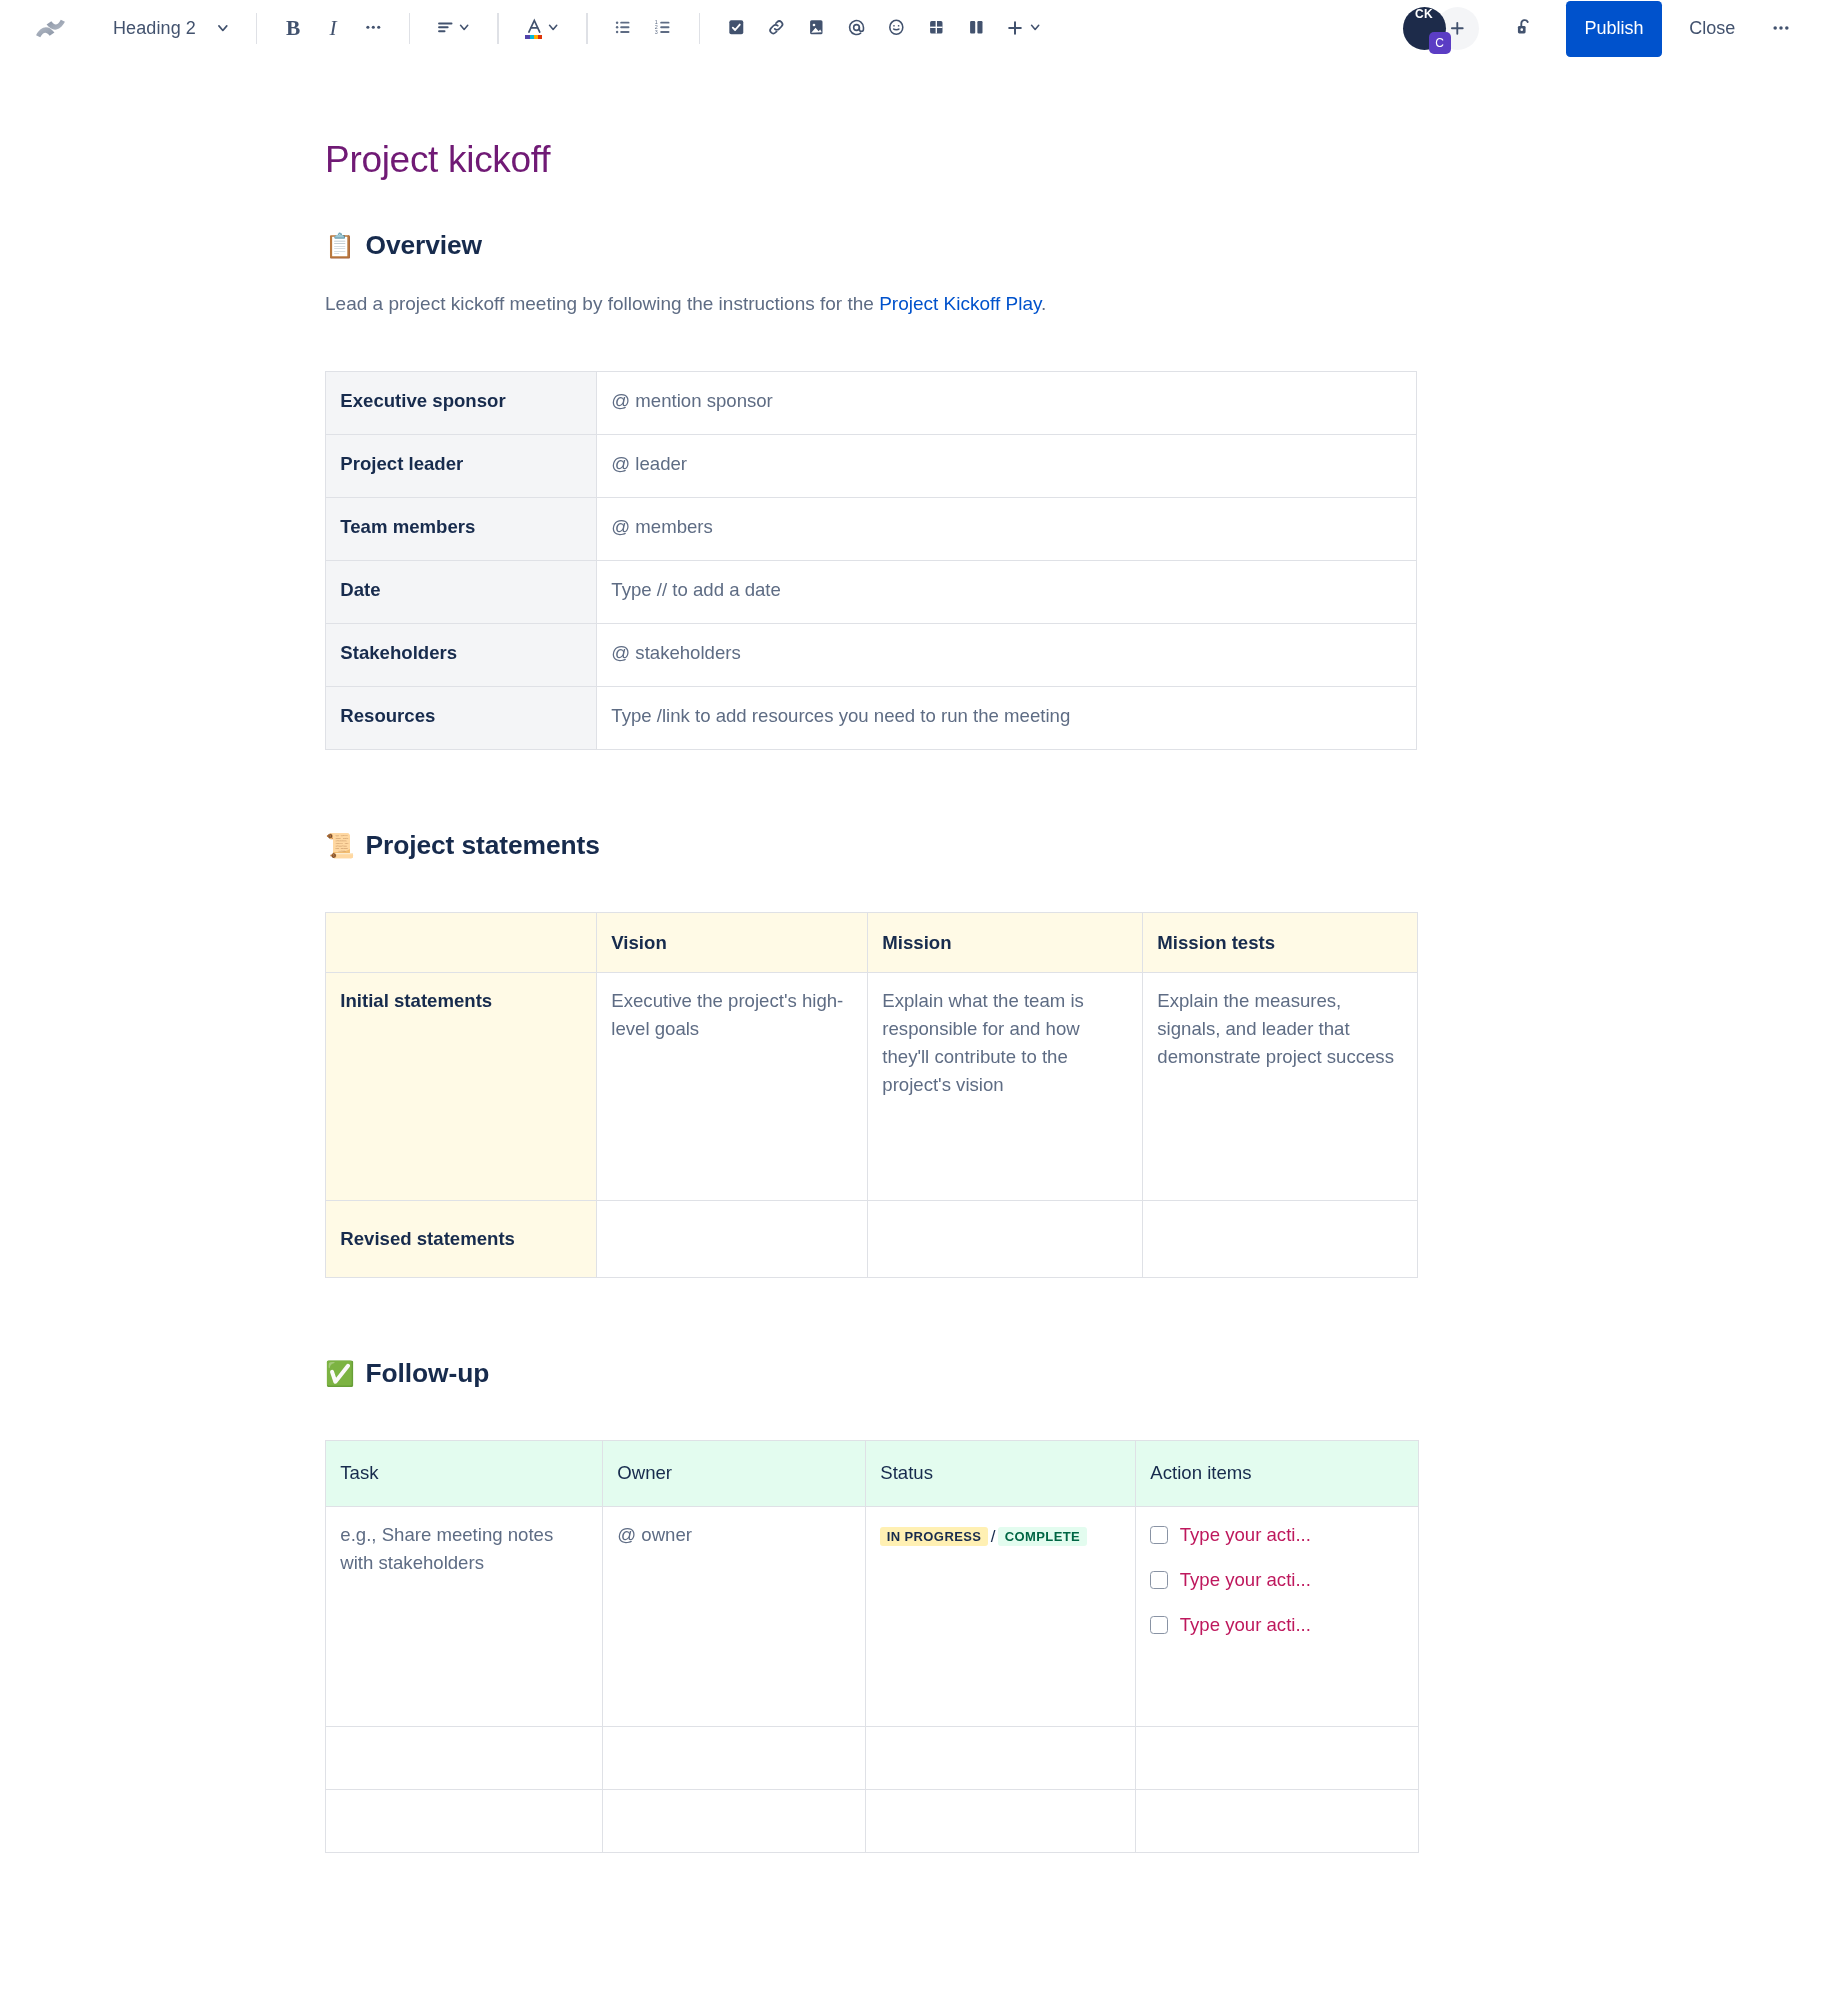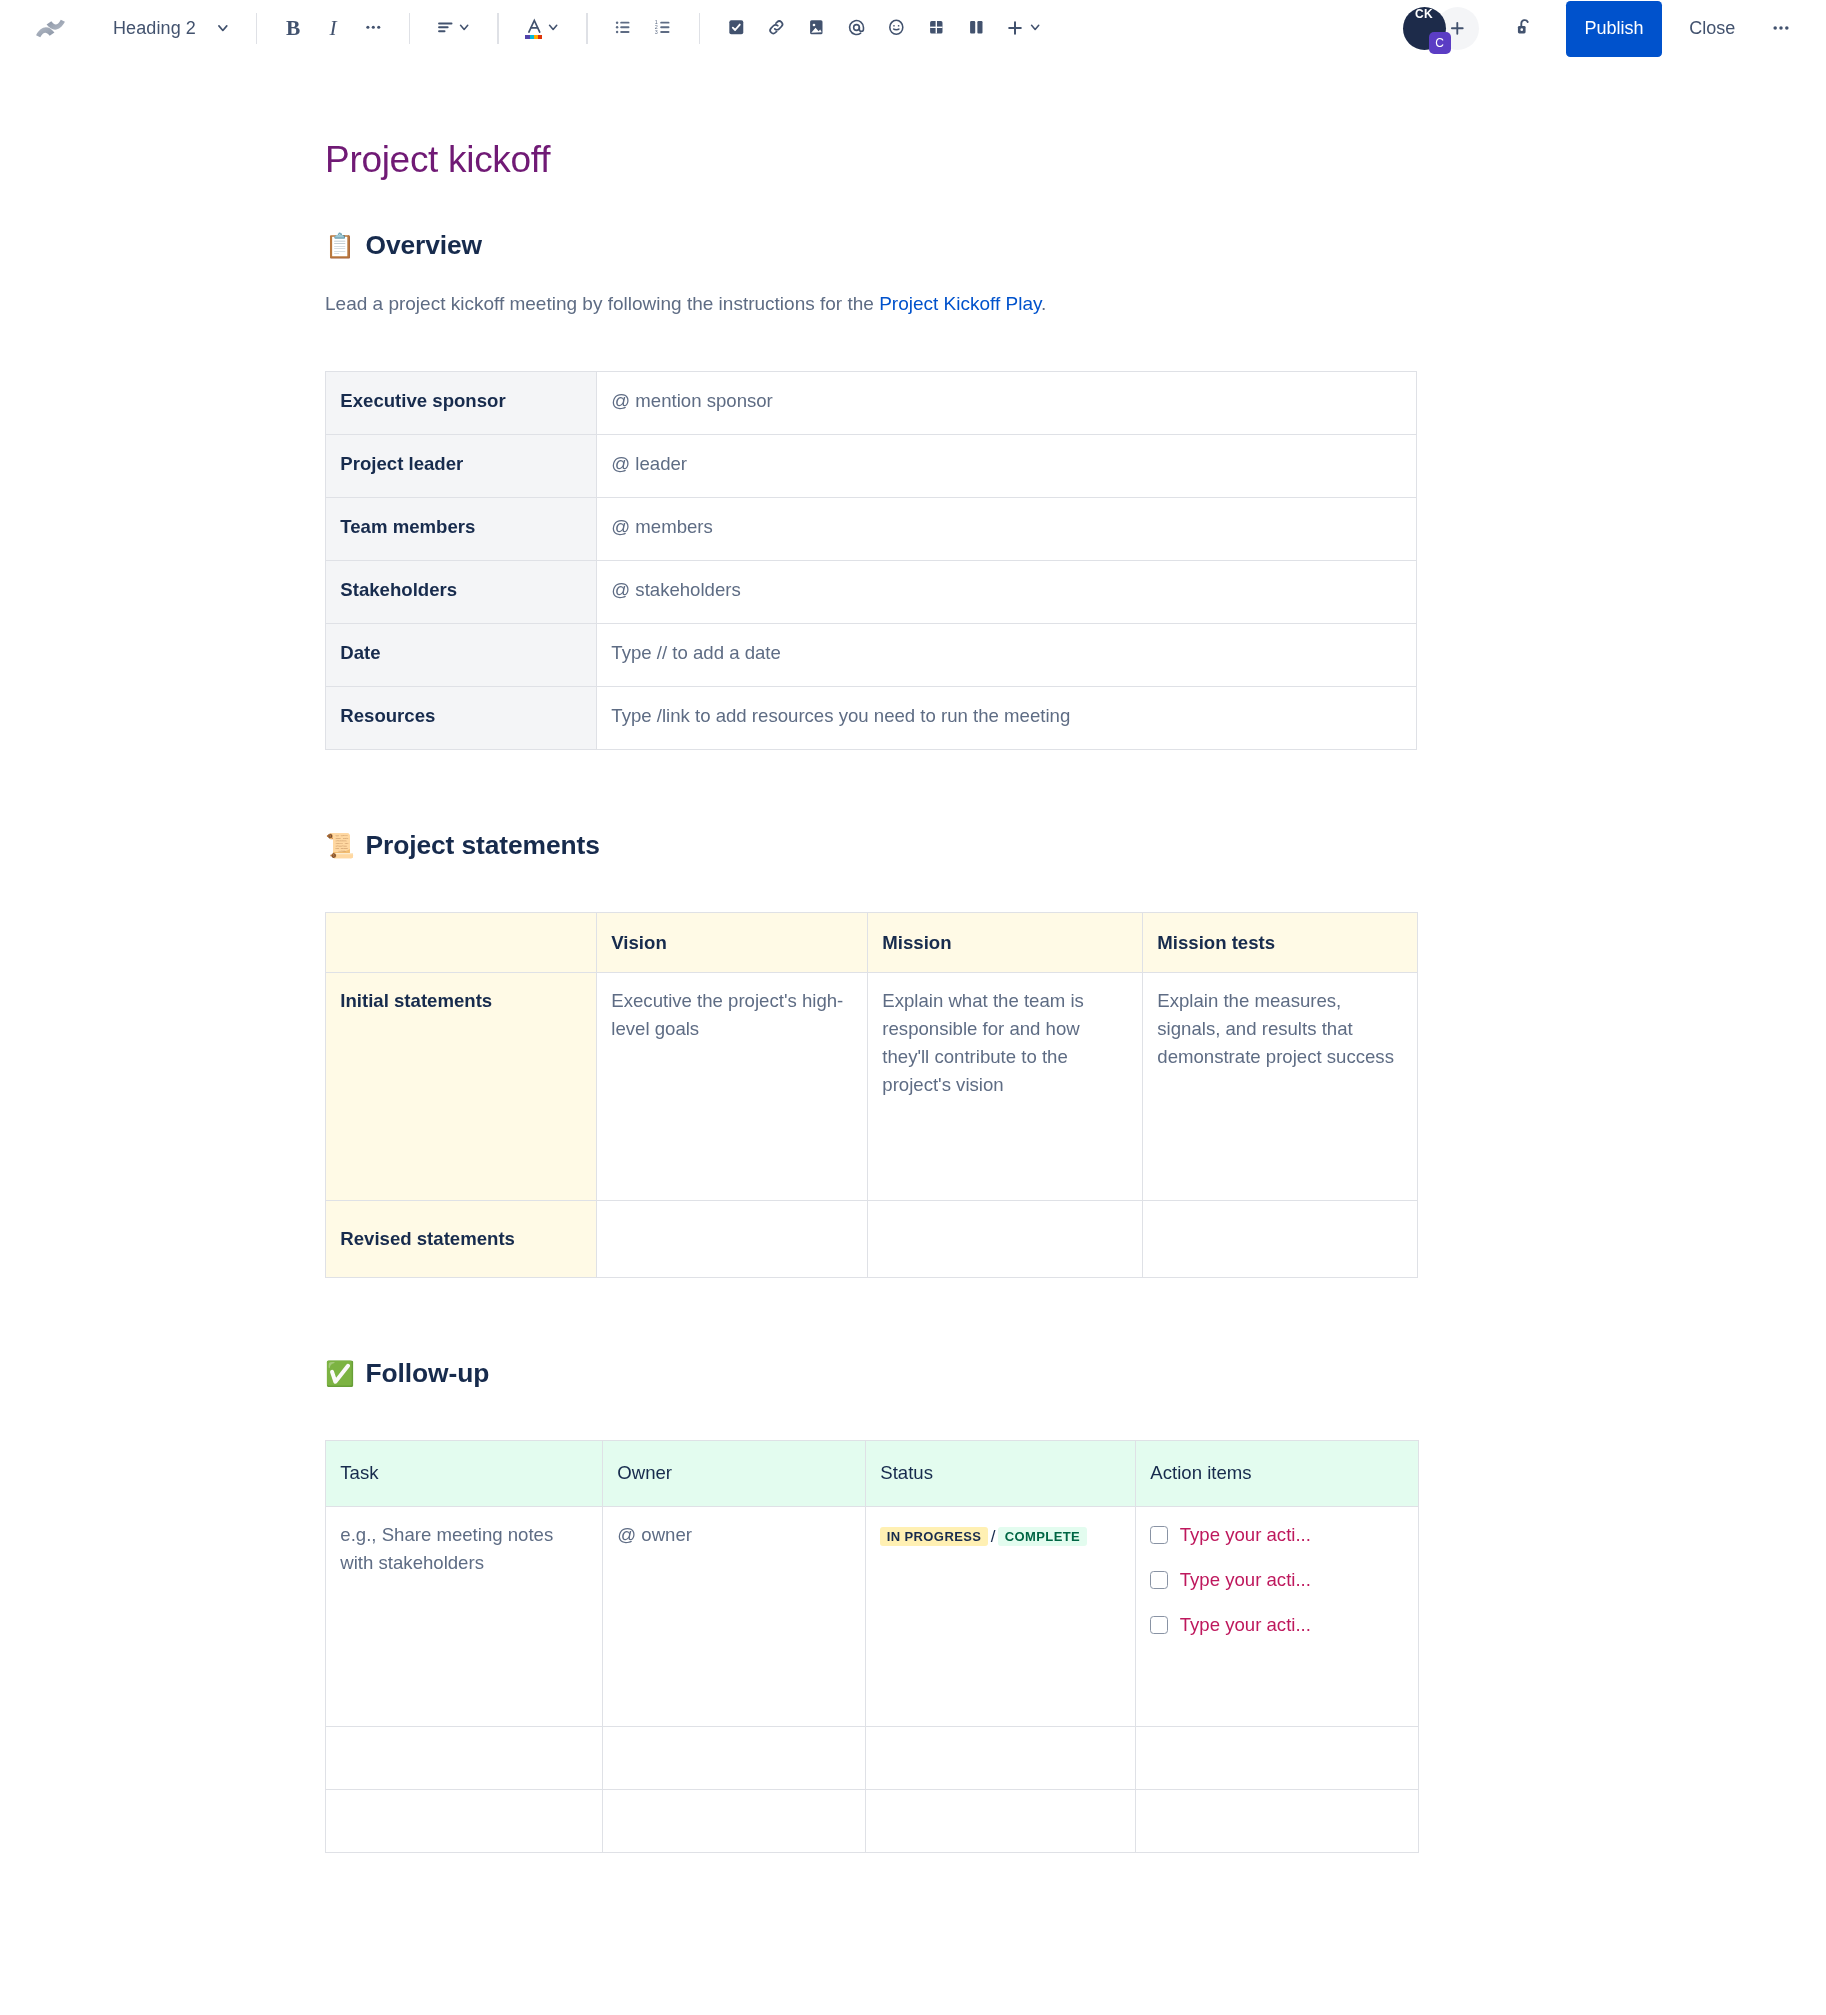--- a/index.html
+++ b/index.html
@@ -534,26 +534,26 @@
       </tr>
       <tr>
         <td class="k">Project leader</td>
         <td>@ leader</td>
       </tr>
       <tr>
         <td class="k">Team members</td>
         <td>@ members</td>
       </tr>
       <tr>
+        <td class="k">Date</td>
+        <td>Type // to add a date</td>
+      </tr>
+      <tr>
         <td class="k">Stakeholders</td>
         <td>@ stakeholders</td>
-      </tr>
-      <tr>
-        <td class="k">Date</td>
-        <td>Type // to add a date</td>
       </tr>
       <tr>
         <td class="k">Resources</td>
         <td>Type /link to add resources you need to run the meeting</td>
       </tr>
     </tbody>
   </table>
 
   <div class="section-gap"></div>
 
@@ -573,21 +573,21 @@
       <tr class="hdr">
         <td></td>
         <td>Vision</td>
         <td>Mission</td>
         <td>Mission tests</td>
       </tr>
       <tr class="body-row">
         <td class="rowhead">Initial statements</td>
         <td>Executive the project's high-level goals</td>
         <td>Explain what the team is responsible for and how they'll contribute to the project's vision</td>
-        <td>Explain the measures, signals, and results that demonstrate project success</td>
+        <td>Explain the measures, signals, and leader that demonstrate project success</td>
       </tr>
       <tr class="revised-row">
         <td class="rowhead">Revised statements</td>
         <td></td>
         <td></td>
         <td></td>
       </tr>
     </tbody>
   </table>
 

